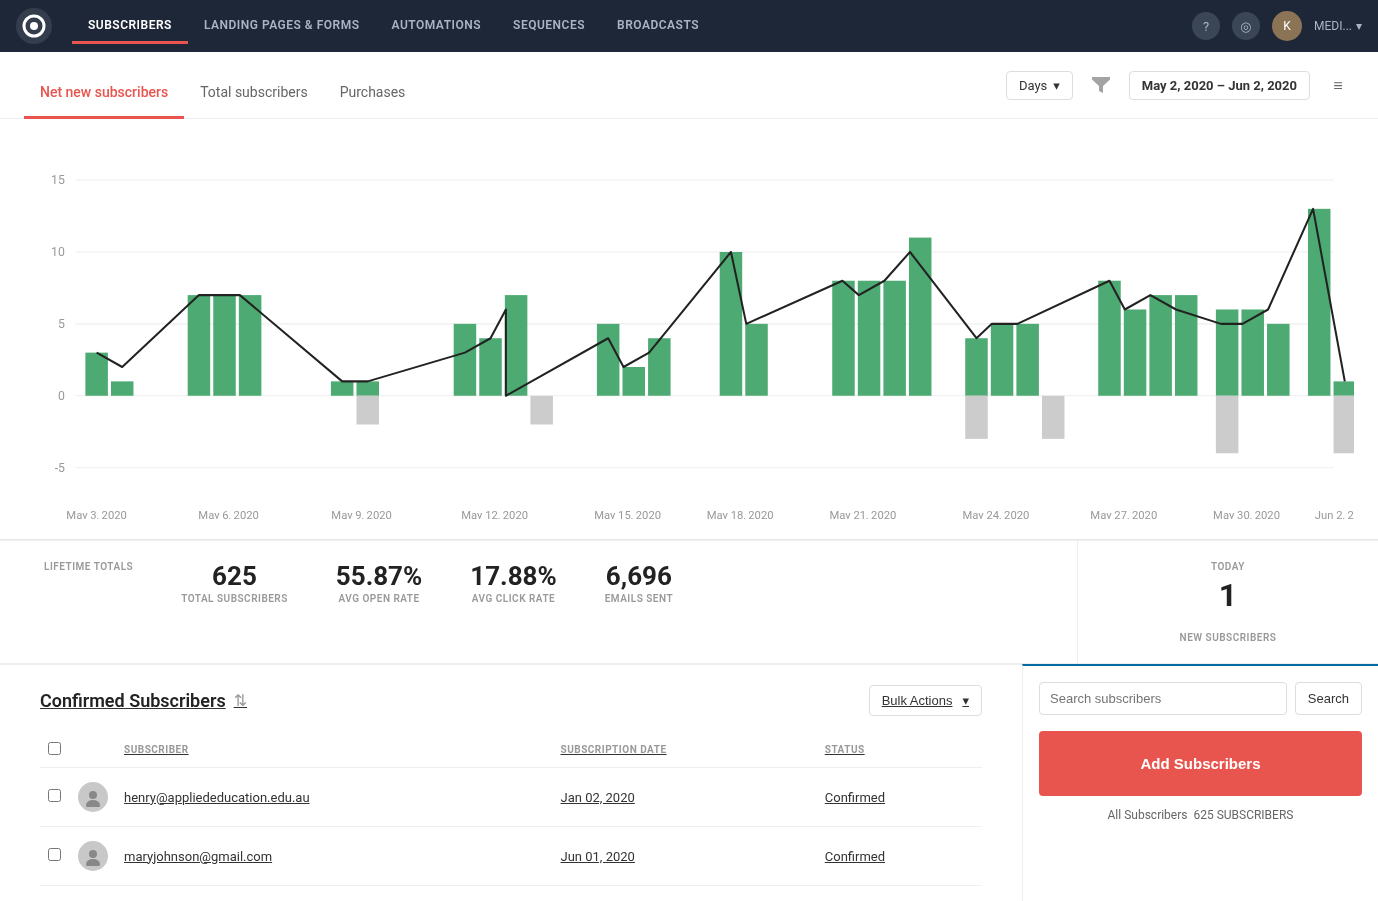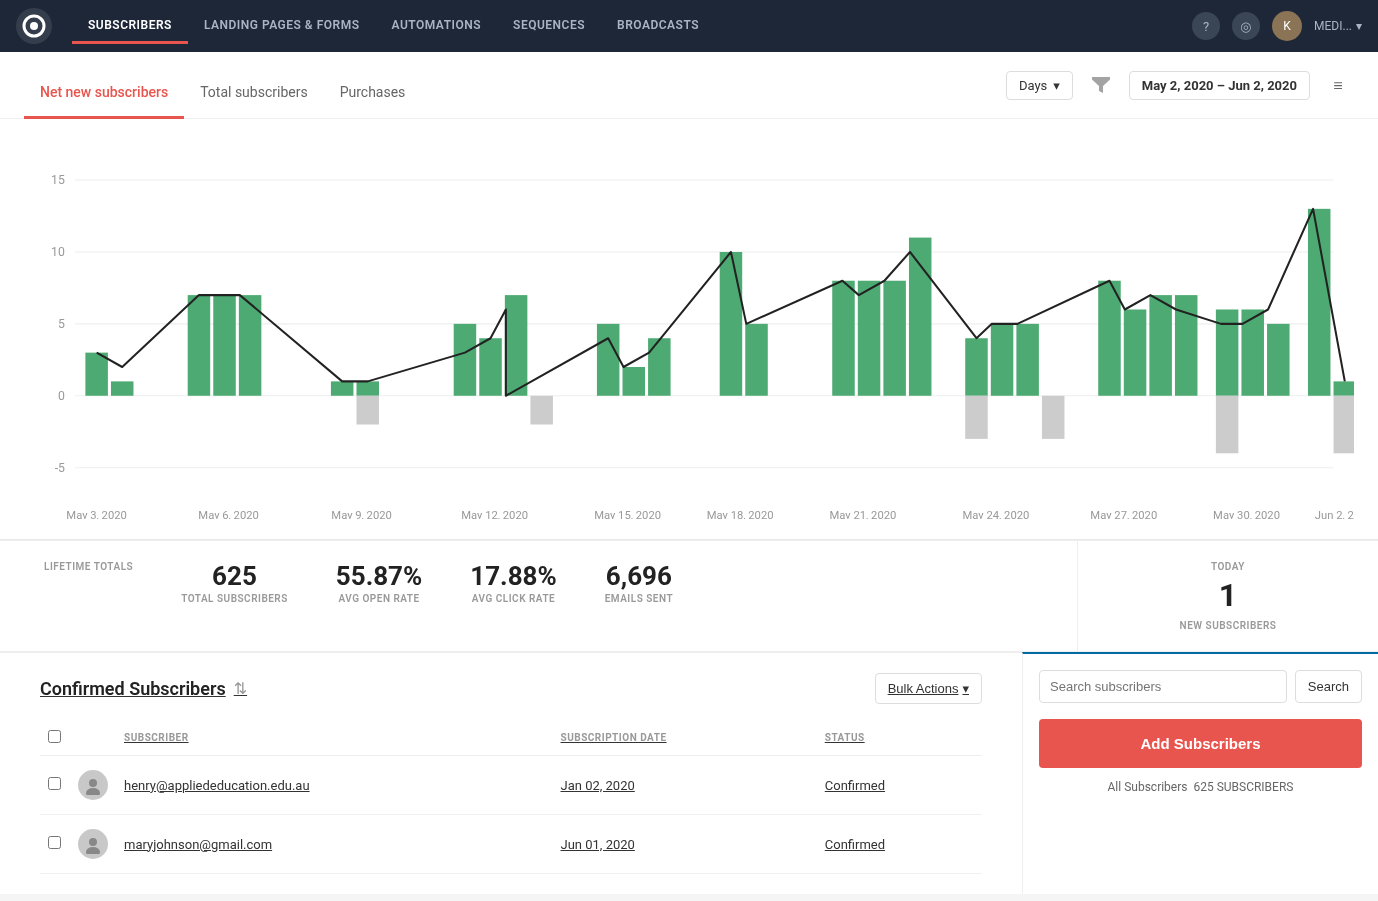--- a/index.html
+++ b/index.html
@@ -34,43 +34,43 @@
     
     .stats-row { display: flex; background: #fff; border-top: 1px solid #eee; }
     .stats-left { flex: 1; display: flex; align-items: flex-start; padding: 20px 12px; gap: 48px; border-right: 1px solid #eee; margin-left: 32px; }
     .stat-label-small { font-size: 10px; font-weight: 600; color: #999; letter-spacing: 0.5px; text-transform: uppercase; white-space: nowrap; }
     .stat-item { text-align: center; }
     .stat-value { font-size: 26px; font-weight: 700; color: #222; }
     .stat-sub { font-size: 10px; font-weight: 600; color: #999; letter-spacing: 0.5px; text-transform: uppercase; margin-top: 2px; }
     .stats-right { width: 300px; display: flex; flex-direction: column; align-items: center; justify-content: center; padding: 20px; }
     .today-label { font-size: 10px; font-weight: 600; color: #999; letter-spacing: 0.5px; text-transform: uppercase; margin-bottom: 4px; }
     .today-value { font-size: 32px; font-weight: 700; color: #222; }
-    .today-sub { font-size: 10px; font-weight: 600; color: #999; letter-spacing: 0.5px; text-transform: uppercase; margin-top: 6px; }
+    .today-sub { font-size: 10px; font-weight: 600; color: #999; letter-spacing: 0.5px; text-transform: uppercase; margin-top: 18px; }
     .table-left { flex: 1; padding: 20px 40px; background: #fff; border-top: 1px solid #eee; text-decoration: underline; }
     .table-right { width: 356px; padding: 16px; border-left: 1px solid #eee; background: #fff; border-top: 2px solid #0369a1; }
 
     .table-header { display: flex; align-items: center; margin-bottom: 16px; }
     .table-title { font-size: 18px; font-weight: 600; color: #222; }
     .sort-icon { margin-left: 8px; color: #999; cursor: pointer; font-size: 16px; }
-    .bulk-actions-btn { margin-left: auto; border: 1px solid #ddd; border-radius: 4px; padding: 7px 12px; font-size: 13px; color: #333; background: #fff; cursor: pointer; display: flex; align-items: flex-end; gap: 4px; }
+    .bulk-actions-btn { margin-left: auto; border: 1px solid #ddd; border-radius: 4px; padding: 7px 12px; font-size: 13px; color: #333; background: #fff; cursor: pointer; display: flex; align-items: flex-end; gap: 10px; }
 
     .subscriber-table { width: 100%; border-collapse: collapse; }
     .subscriber-table th { font-size: 10px; font-weight: 700; color: #999; letter-spacing: 0.5px; text-transform: uppercase; padding: 10px 8px; text-align: left; border-bottom: 1px solid #eee; }
     .subscriber-table td { padding: 14px 8px; border-bottom: 1px solid #f0f0f0; font-size: 13px; color: #333; }
     .subscriber-row-email { color: #999; font-size: 12px; }
     .status-confirmed { color: #555; }
     .checkbox-col { width: 30px; }
     .avatar-col { width: 40px; }
     .sub-avatar { width: 30px; height: 30px; border-radius: 50%; background: #c8c8c8; display: flex; align-items: center; justify-content: center; }
 
     
     .search-row { display: flex; gap: 8px; margin-bottom: 16px; }
     .search-input { flex: 1; border: 1px solid #ddd; border-radius: 4px; padding: 8px 10px; font-size: 13px; color: #999; }
     .search-btn { background: #fff; border: 1px solid #ddd; border-radius: 4px; padding: 8px 12px; font-size: 13px; color: #333; cursor: pointer; }
-    .add-subscribers-btn { width: 100%; background: #e8554e; color: #fff; border: none; border-radius: 4px; padding: 16px; font-size: 15px; font-weight: 600; cursor: pointer; margin-bottom: 12px; }
+    .add-subscribers-btn { width: 100%; background: #e8554e; color: #fff; border: none; border-radius: 4px; padding: 24px; font-size: 15px; font-weight: 600; cursor: pointer; margin-bottom: 12px; }
     .all-subscribers-info { font-size: 12px; color: #666; text-align: center; }
     .all-subscribers-info span { font-weight: 400; }
   </style>
 </head>
 <body>
 
 <nav class="nav">
   <div class="nav-logo">
     <svg viewBox="0 0 36 36" fill="none">
       <circle cx="18" cy="18" r="18" fill="#fff" opacity="0.1"></circle>

